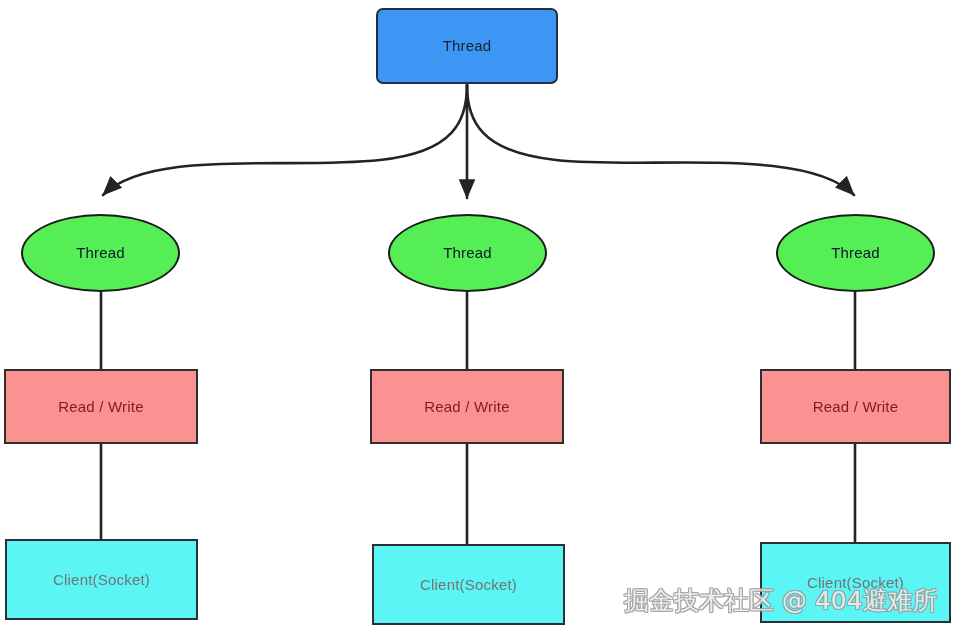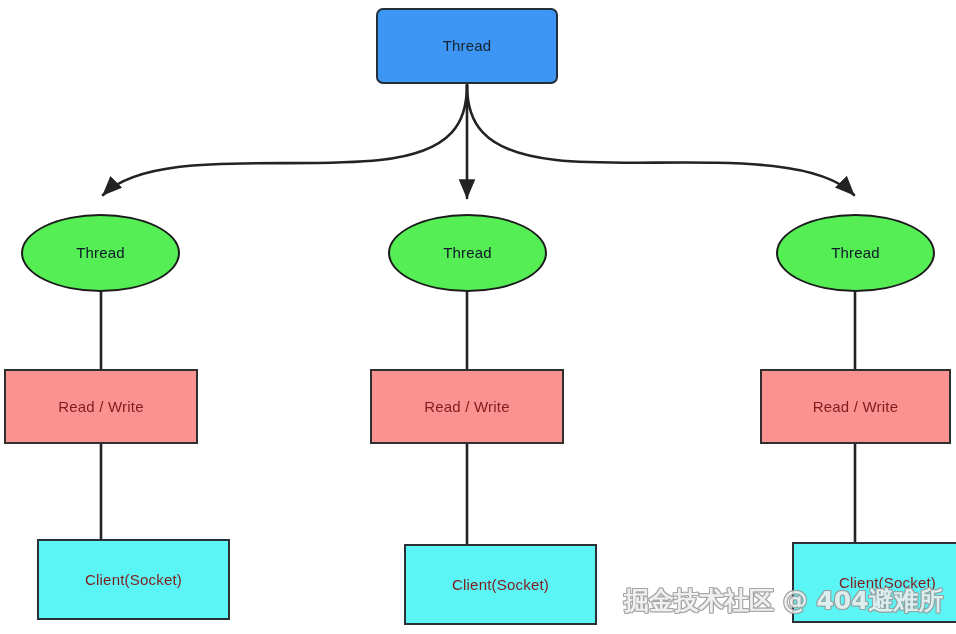--- a/index.html
+++ b/index.html
@@ -53,22 +53,21 @@
     justify-content: center;
   }
   .node-rw {
     background: #fb9292;
     border: 2.5px solid #2f2f2f;
     color: #7f1d1d;
   }
   .node-client {
     background: #5bf5f5;
     border: 2.5px solid #2b3036;
-    color: #7f1d1d;
-    margin-left: 32px;
+    color: #737373;
   }
   .watermark {
     position: absolute;
     z-index: 5;
     font-family: "DejaVu Sans", sans-serif;
     font-size: 25px;
     line-height: 1;
     color: #eeeeee;
     opacity: 0.88;
     white-space: nowrap;
@@ -134,17 +133,17 @@
   <div class="node node-thread" style="left:776px; top:214px; width:159px; height:78px;">
     <span>Thread</span>
   </div>
   <div class="node node-rw" style="left:760px; top:369px; width:191px; height:75px;">
     <span>Read / Write</span>
   </div>
   <div class="node node-client" style="left:760px; top:542px; width:191px; height:81px;">
     <span>Client(Socket)</span>
   </div>
 
-  <div class="watermark" style="left:624px; top:588px;font-weight:bold;">
+  <div class="watermark" style="left:624px; top:588px;">
     <span>掘金技术社区 @ 404避难所</span>
   </div>
 
 </div>
 
 </body></html>

